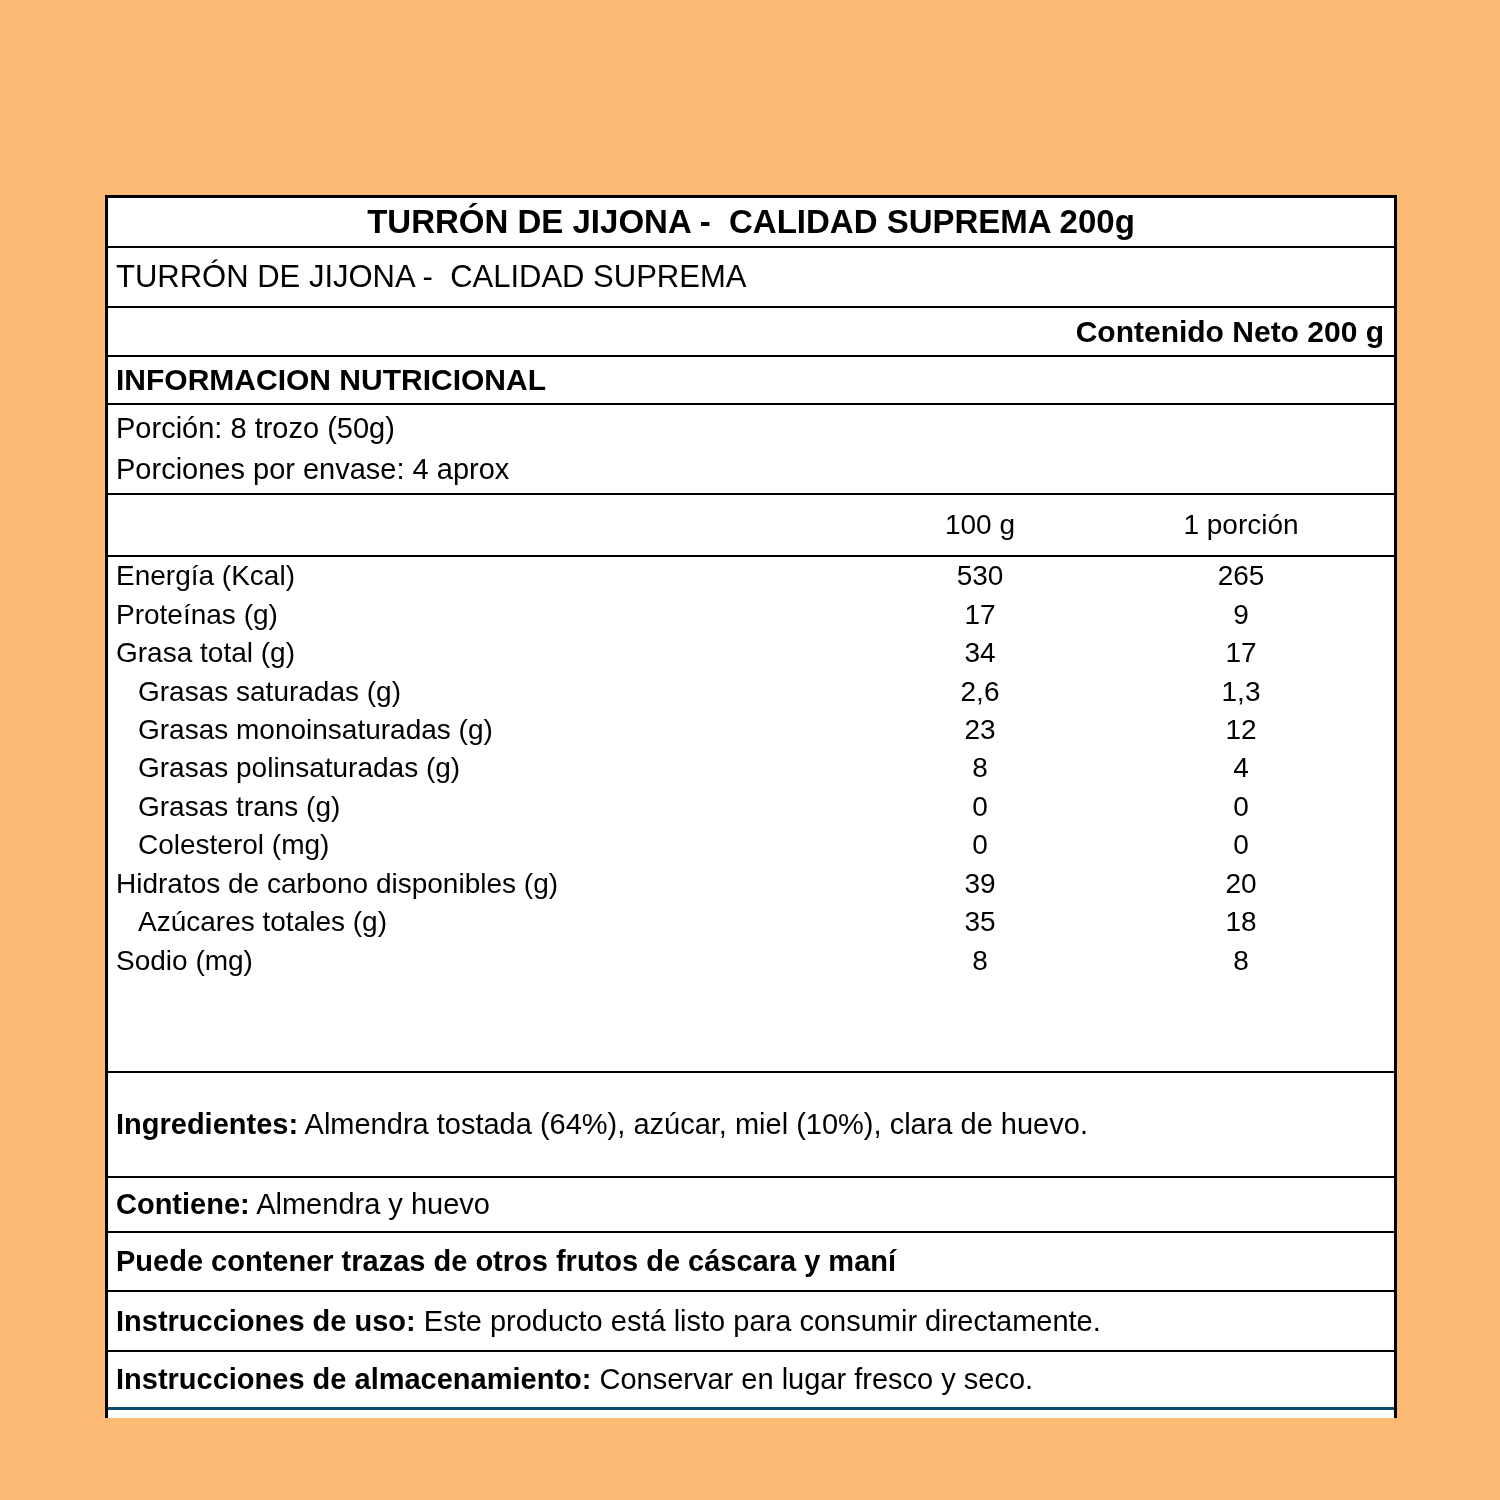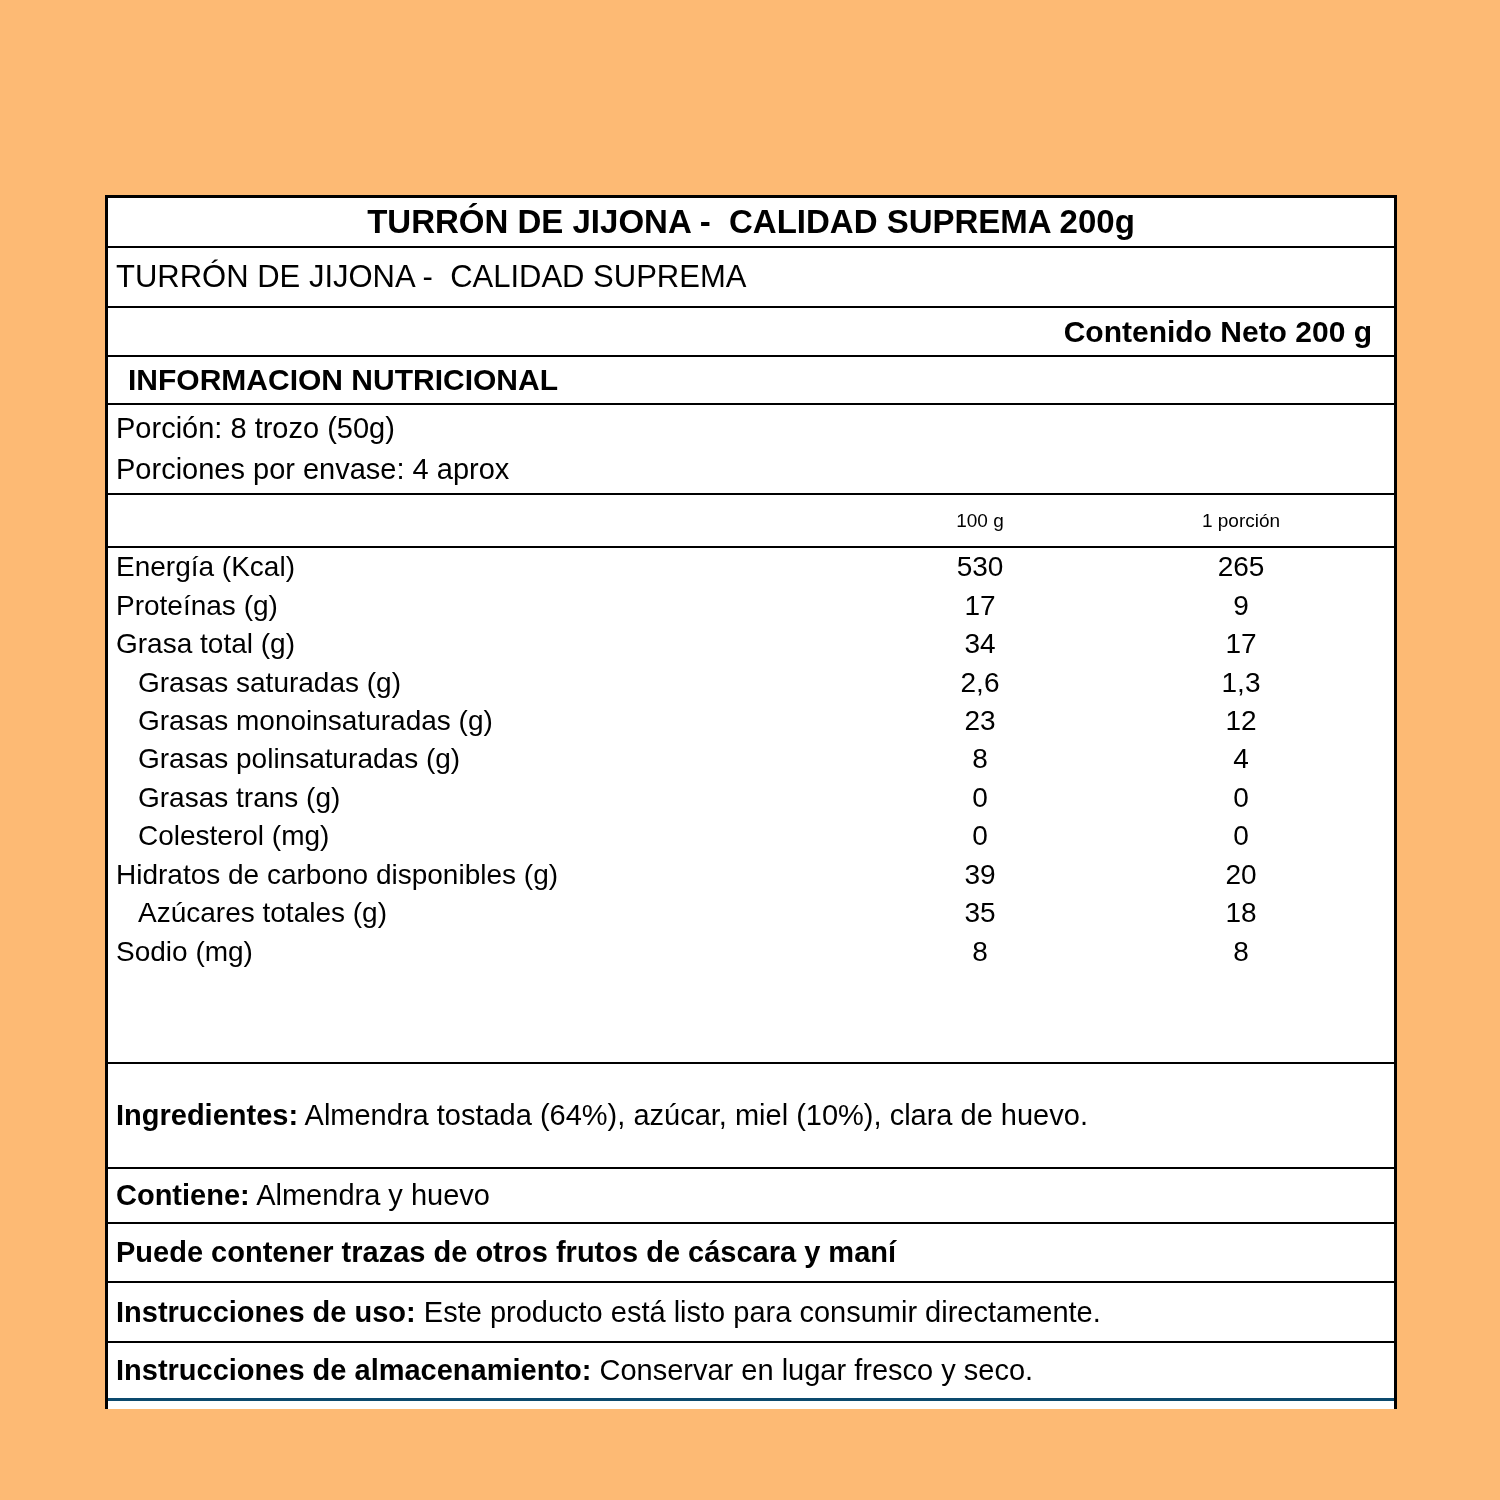--- a/index.html
+++ b/index.html
@@ -36,39 +36,39 @@
   .product{
     height:60px;
     font-size:31px;
     padding-left:8px;
   }
   .net{
     height:49px;
     justify-content:flex-end;
     font-weight:bold;
     font-size:30px;
-    padding-right:22px;
+    padding-right:10px;
   }
   .info{
     height:48px;
     font-weight:bold;
     font-size:30px;
-    padding-left:20px;
+    padding-left:8px;
   }
   .serving{
     height:90px;
     flex-direction:column;
     align-items:flex-start;
     justify-content:space-evenly;
     font-size:29px;
     padding-left:8px;
   }
   .colhead{
-    height:53px;
-    font-size:19px;
+    height:62px;
+    font-size:28px;
   }
   .nblock{
     box-sizing:border-box;
     height:516px;
     border-bottom:2px solid #000;
     overflow:hidden;
     font-size:28px;
   }
   .nrow{
     height:38.45px;

